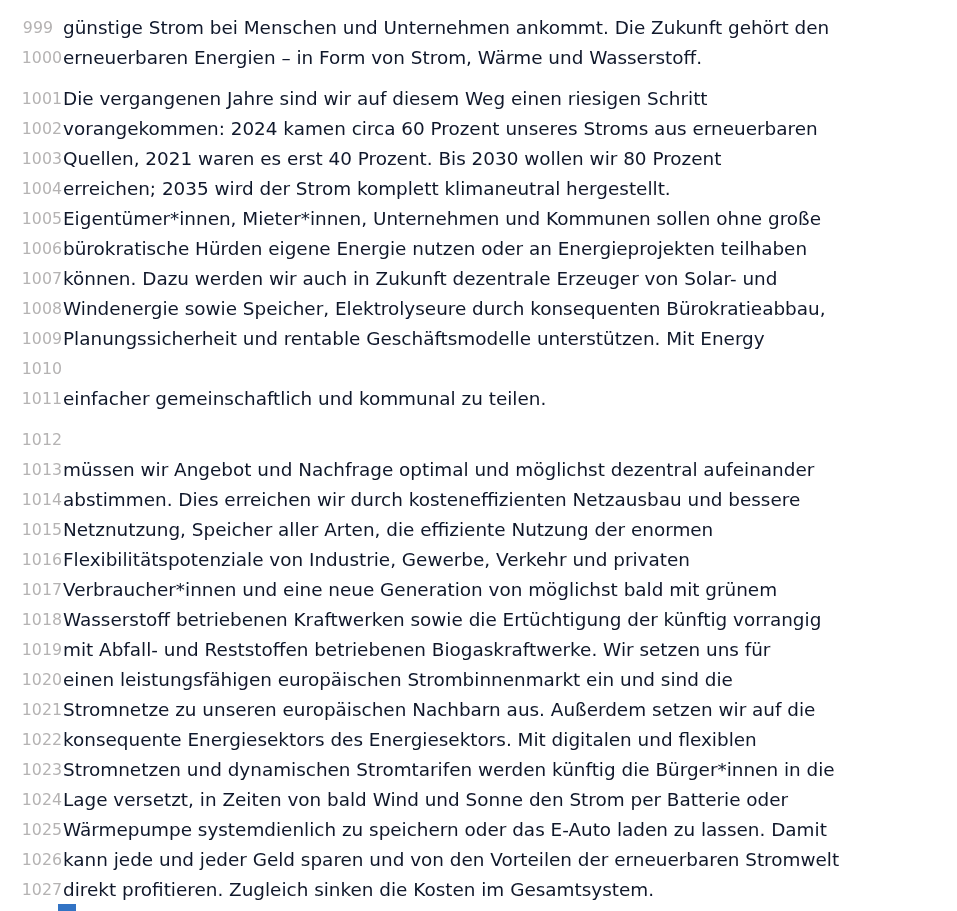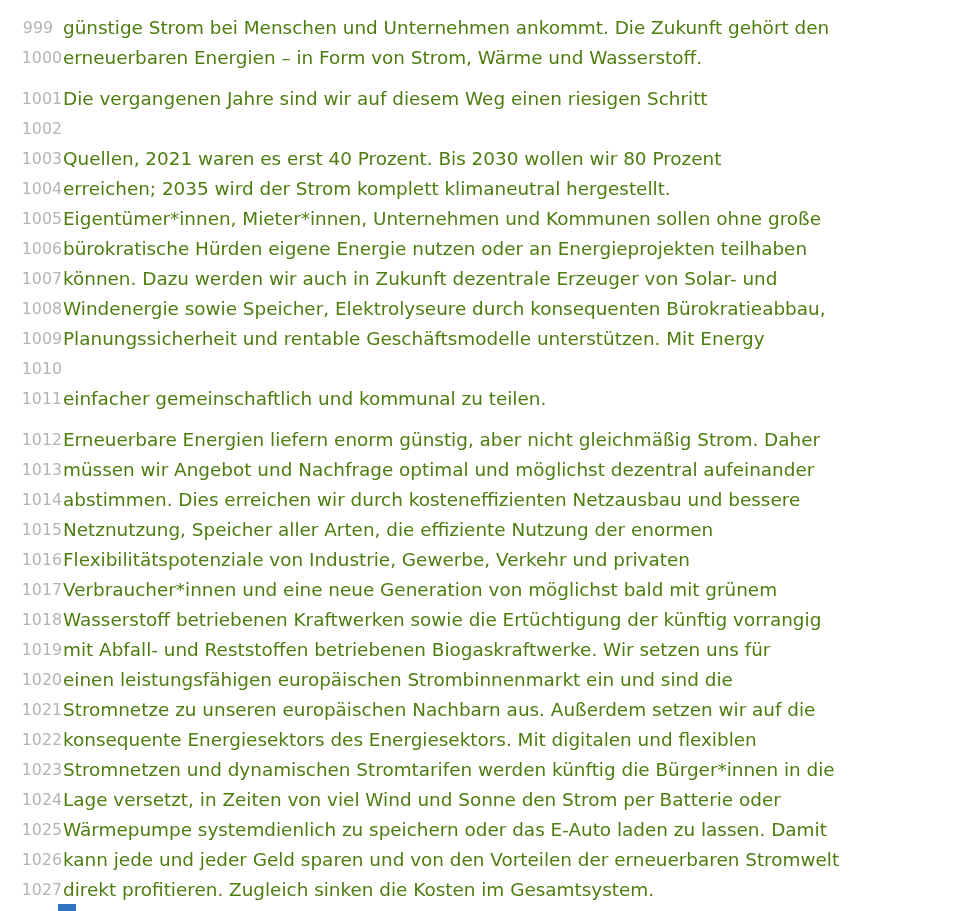--- a/index.html
+++ b/index.html
@@ -39,21 +39,21 @@
     font-size: 15.8px;
     color: #b5b3b3;
     box-sizing: border-box;
     user-select: none;
   }
   .ln.pad3 {
     padding-right: 9px;
   }
   .lt {
     font-size: 18.4px;
-    color: #4d7c0f;
+    color: #0f172a;
     padding-left: 1px;
   }
   .blue-fragment {
     position: absolute;
     left: 58px;
     top: 904px;
     width: 18px;
     height: 7px;
   }
 </style>
@@ -72,20 +72,21 @@
           <span class="lt">erneuerbaren Energien – in Form von Strom, Wärme und Wasserstoff.</span>
         </div>
       </div>
       <div class="block">
         <div class="row">
           <span class="ln">1001</span>
           <span class="lt">Die vergangenen Jahre sind wir auf diesem Weg einen riesigen Schritt</span>
         </div>
         <div class="row">
           <span class="ln">1002</span>
+          <span class="lt">vorangekommen: 2024 kamen circa 60 Prozent unseres Stroms aus erneuerbaren</span>
         </div>
         <div class="row">
           <span class="ln">1003</span>
           <span class="lt">Quellen, 2021 waren es erst 40 Prozent. Bis 2030 wollen wir 80 Prozent</span>
         </div>
         <div class="row">
           <span class="ln">1004</span>
           <span class="lt">erreichen; 2035 wird der Strom komplett klimaneutral hergestellt.</span>
         </div>
         <div class="row">
@@ -112,21 +113,20 @@
           <span class="ln">1010</span>
         </div>
         <div class="row">
           <span class="ln">1011</span>
           <span class="lt">einfacher gemeinschaftlich und kommunal zu teilen.</span>
         </div>
       </div>
       <div class="block">
         <div class="row">
           <span class="ln">1012</span>
-          <span class="lt">Erneuerbare Energien liefern enorm günstig, aber nicht gleichmäßig Strom. Daher</span>
         </div>
         <div class="row">
           <span class="ln">1013</span>
           <span class="lt">müssen wir Angebot und Nachfrage optimal und möglichst dezentral aufeinander</span>
         </div>
         <div class="row">
           <span class="ln">1014</span>
           <span class="lt">abstimmen. Dies erreichen wir durch kosteneffizienten Netzausbau und bessere</span>
         </div>
         <div class="row">
@@ -160,21 +160,21 @@
         <div class="row">
           <span class="ln">1022</span>
           <span class="lt">konsequente Energiesektors des Energiesektors. Mit digitalen und flexiblen</span>
         </div>
         <div class="row">
           <span class="ln">1023</span>
           <span class="lt">Stromnetzen und dynamischen Stromtarifen werden künftig die Bürger*innen in die</span>
         </div>
         <div class="row">
           <span class="ln">1024</span>
-          <span class="lt">Lage versetzt, in Zeiten von viel Wind und Sonne den Strom per Batterie oder</span>
+          <span class="lt">Lage versetzt, in Zeiten von bald Wind und Sonne den Strom per Batterie oder</span>
         </div>
         <div class="row">
           <span class="ln">1025</span>
           <span class="lt">Wärmepumpe systemdienlich zu speichern oder das E-Auto laden zu lassen. Damit</span>
         </div>
         <div class="row">
           <span class="ln">1026</span>
           <span class="lt">kann jede und jeder Geld sparen und von den Vorteilen der erneuerbaren Stromwelt</span>
         </div>
         <div class="row">

